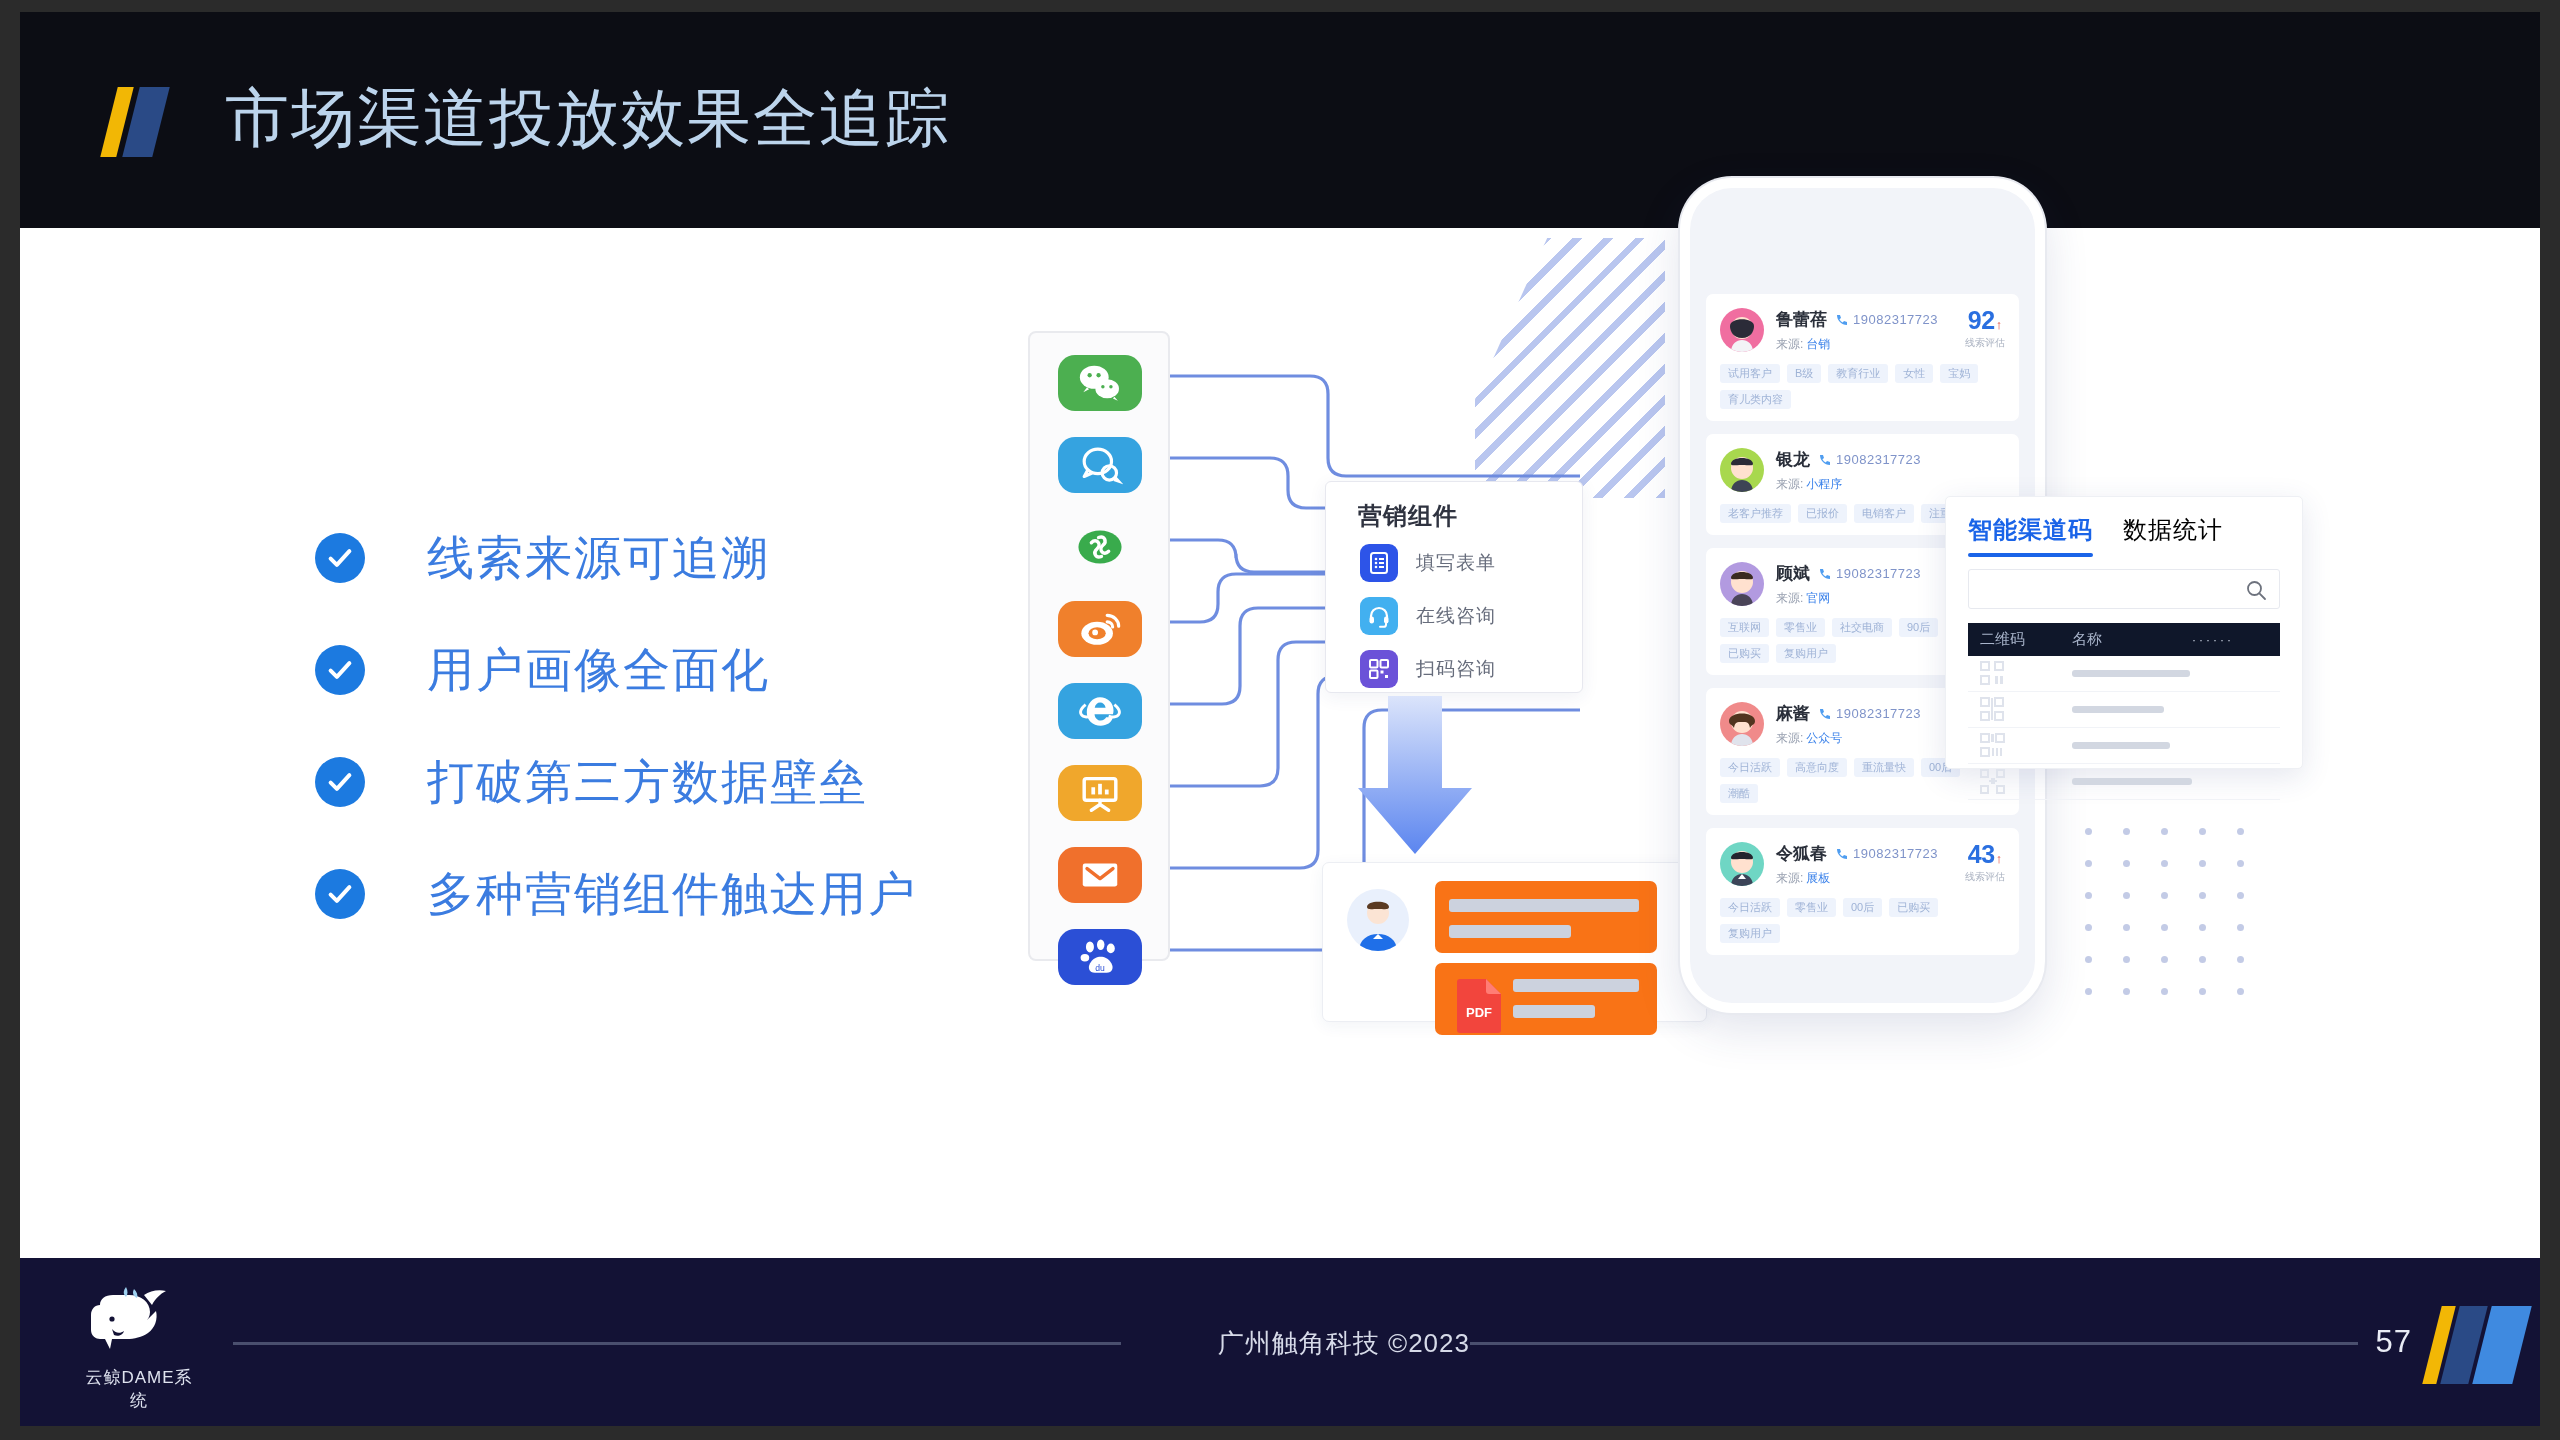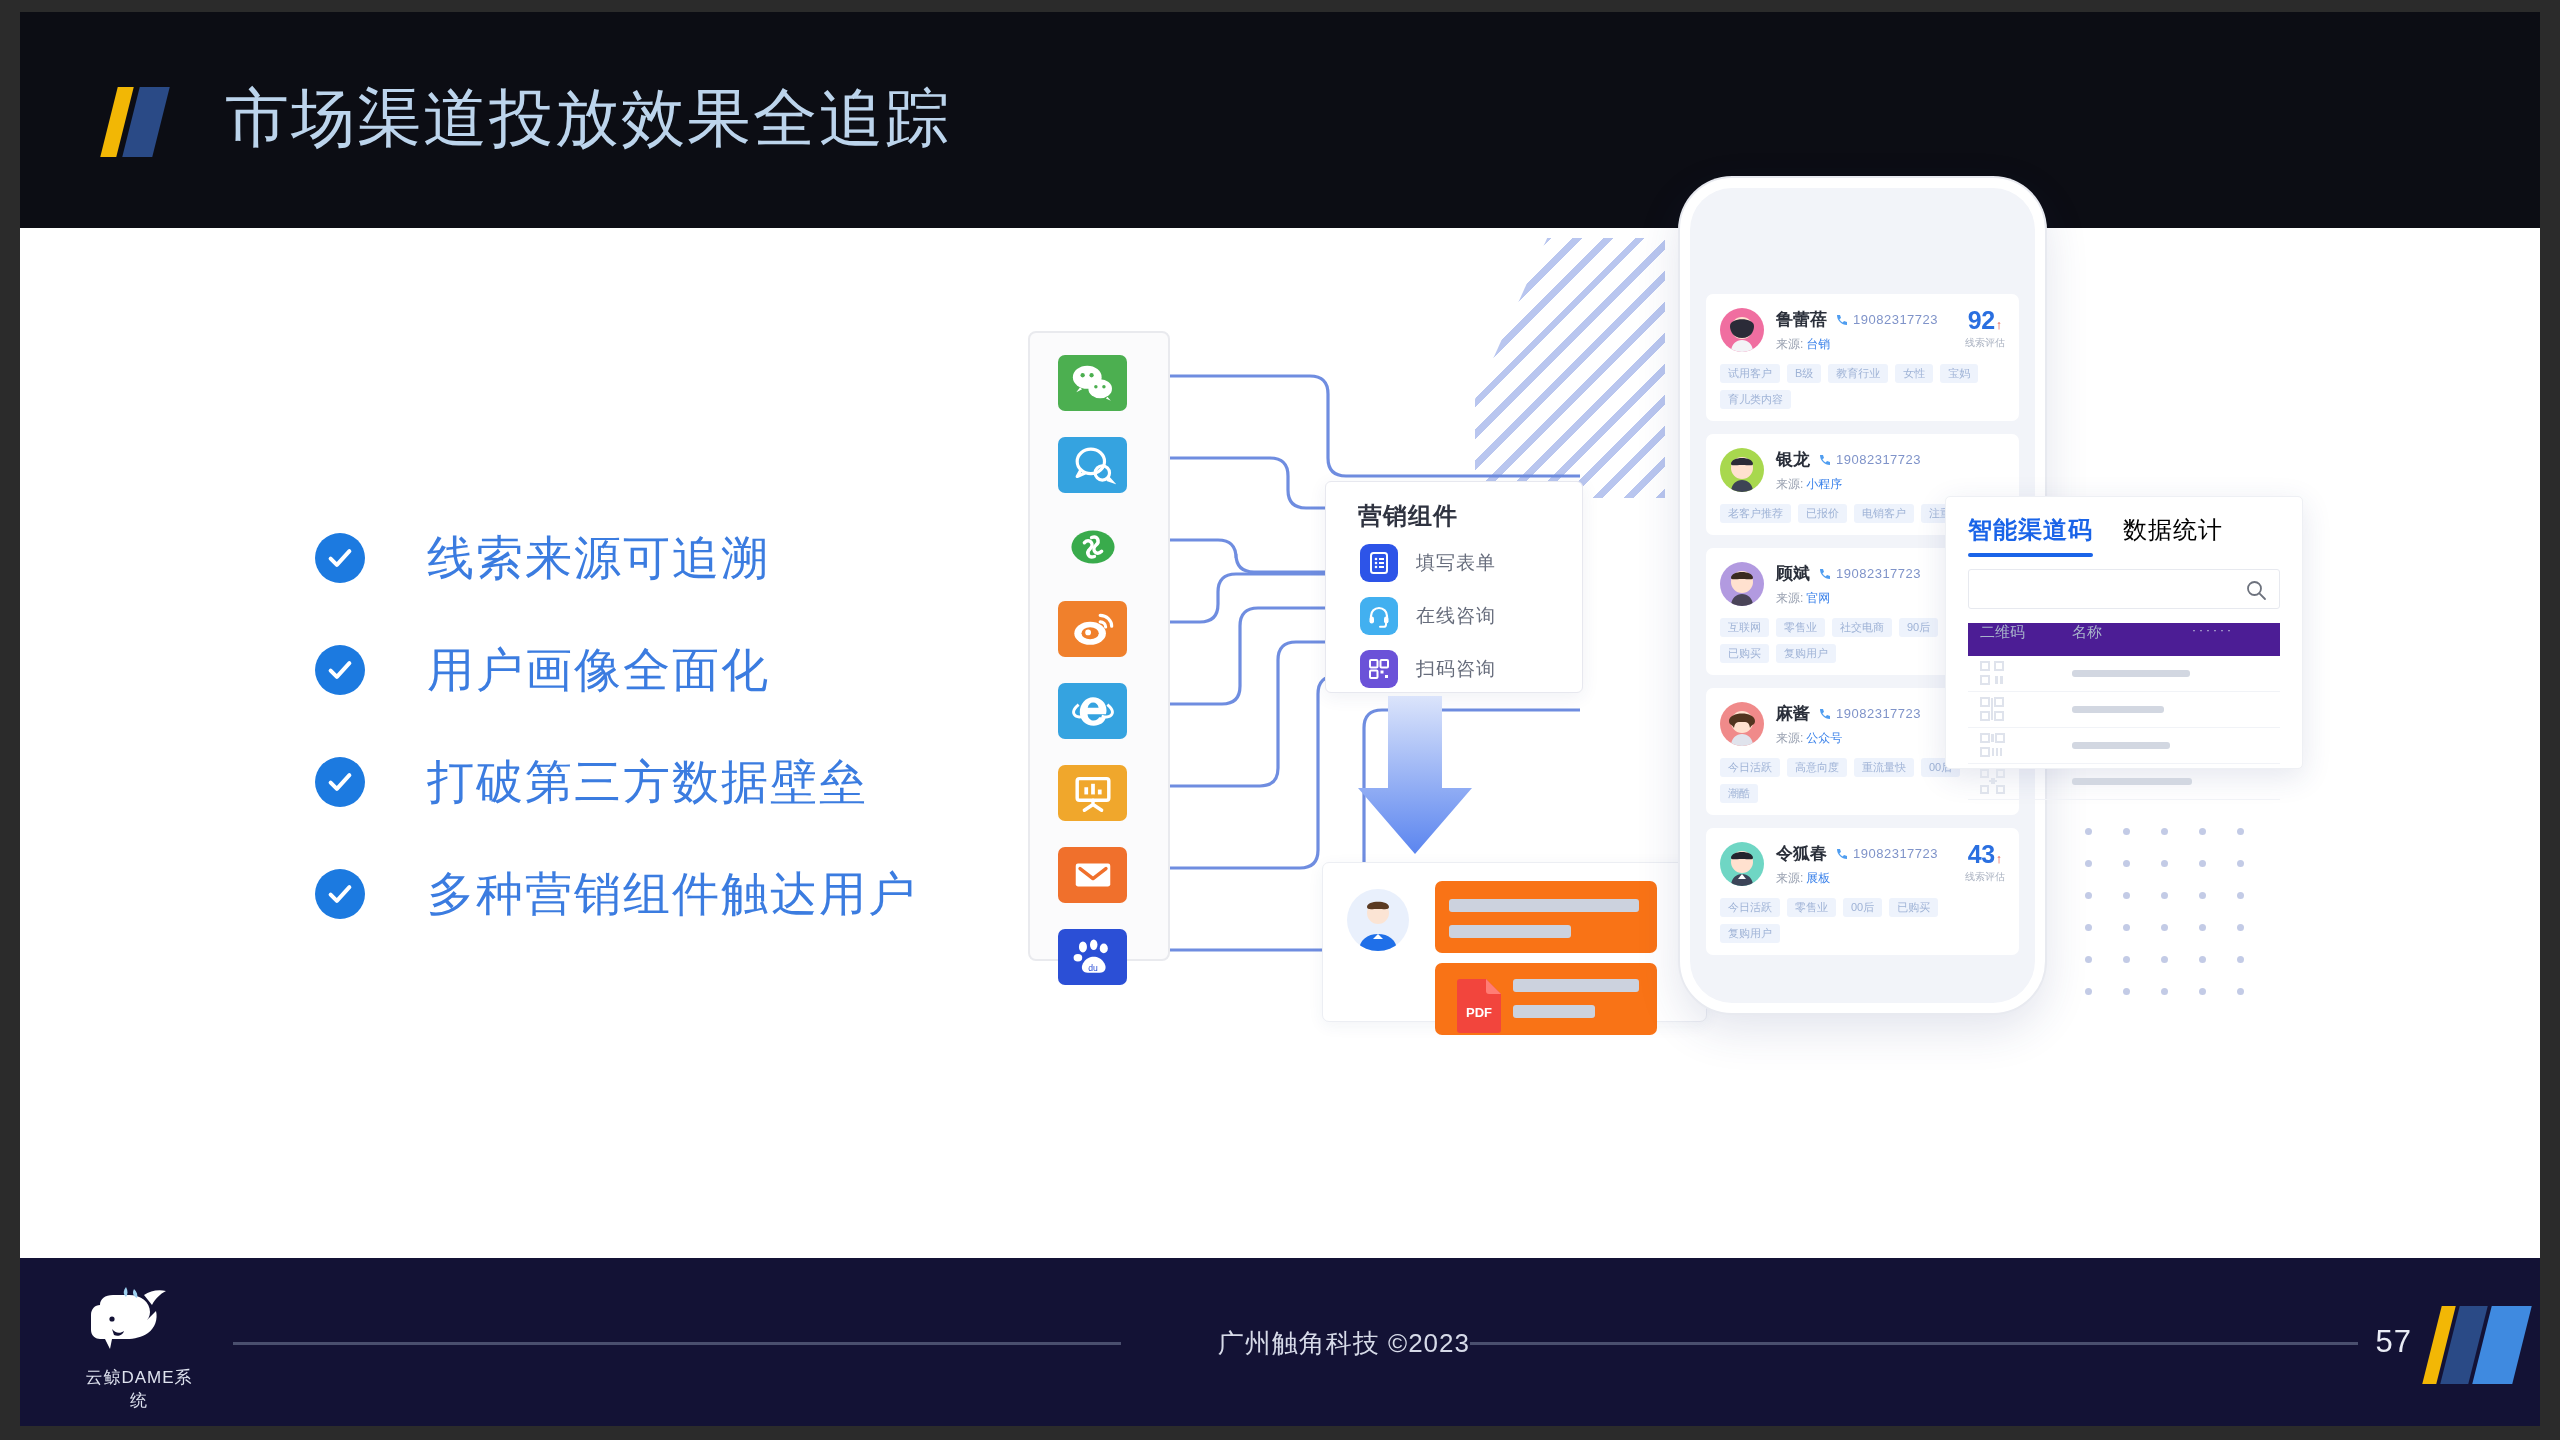--- a/index.html
+++ b/index.html
@@ -58,22 +58,22 @@
 
   
   #illus { position: absolute; left: 960px; top: 0px; width: 1500px; height: 1030px; }
 
   
   #rail {
     position: absolute; left: 48px; top: 103px; width: 142px; height: 630px;
     background: #fbfbfc; border: 2px solid #e9eaee; border-radius: 8px;
   }
   .chan {
-    position: absolute; left: 28px; width: 69px; height: 56px;
-    border-radius: 7px; display: flex; align-items: center; justify-content: center;
+    position: absolute; left: 28px; width: 84px; height: 56px;
+    border-radius: 17px; display: flex; align-items: center; justify-content: center;
   }
   .chan svg { width: 46px; height: 46px; display: block; }
   .chan.c0 { top: 22px;  background: #4caf50; }
   .chan.c1 { top: 104px; background: #35a3e0; }
   .chan.c2 { top: 186px; background: transparent; }
   .chan.c3 { top: 268px; background: #f0802c; }
   .chan.c4 { top: 350px; background: #35a3e0; }
   .chan.c5 { top: 432px; background: #f0a72c; }
   .chan.c6 { top: 514px; background: #f0702c; }
   .chan.c7 { top: 596px; background: #2b4fd6; }
@@ -186,22 +186,22 @@
     height: 4px; background: #1a64e8; border-radius: 2px;
   }
   .cp-tab.idle { color: #000000; }
   #cp-search {
     position: absolute; left: 22px; top: 72px; width: 312px; height: 40px;
     border: 1px solid #e7e9ef; border-radius: 3px; background: #fff;
   }
   #cp-search-ic { position: absolute; right: 12px; top: 9px; width: 22px; height: 22px; }
   #cp-table { position: absolute; left: 22px; top: 126px; width: 312px; }
   #cp-thead {
-    display: flex; height: 33px;
-    background: #4c1d95; font-size: 15px; color: #a9b5cb; padding: 0 12px;
+    display: flex; align-items: center; height: 33px;
+    background: #0f172a; font-size: 15px; color: #a9b5cb; padding: 0 12px;
   }
   #cp-thead .c-qr { width: 92px; }
   #cp-thead .c-nm { width: 120px; }
   #cp-thead .c-x { flex: 1; color: #cdd5e4; letter-spacing: 3px; font-size: 12px; }
   .cp-row {
     display: flex; align-items: center; height: 36px;
     border-bottom: 1px solid #f1f3f7; padding: 0 12px;
   }
   .cp-row .qr { width: 92px; }
   .cp-row .qr svg { display: block; }

